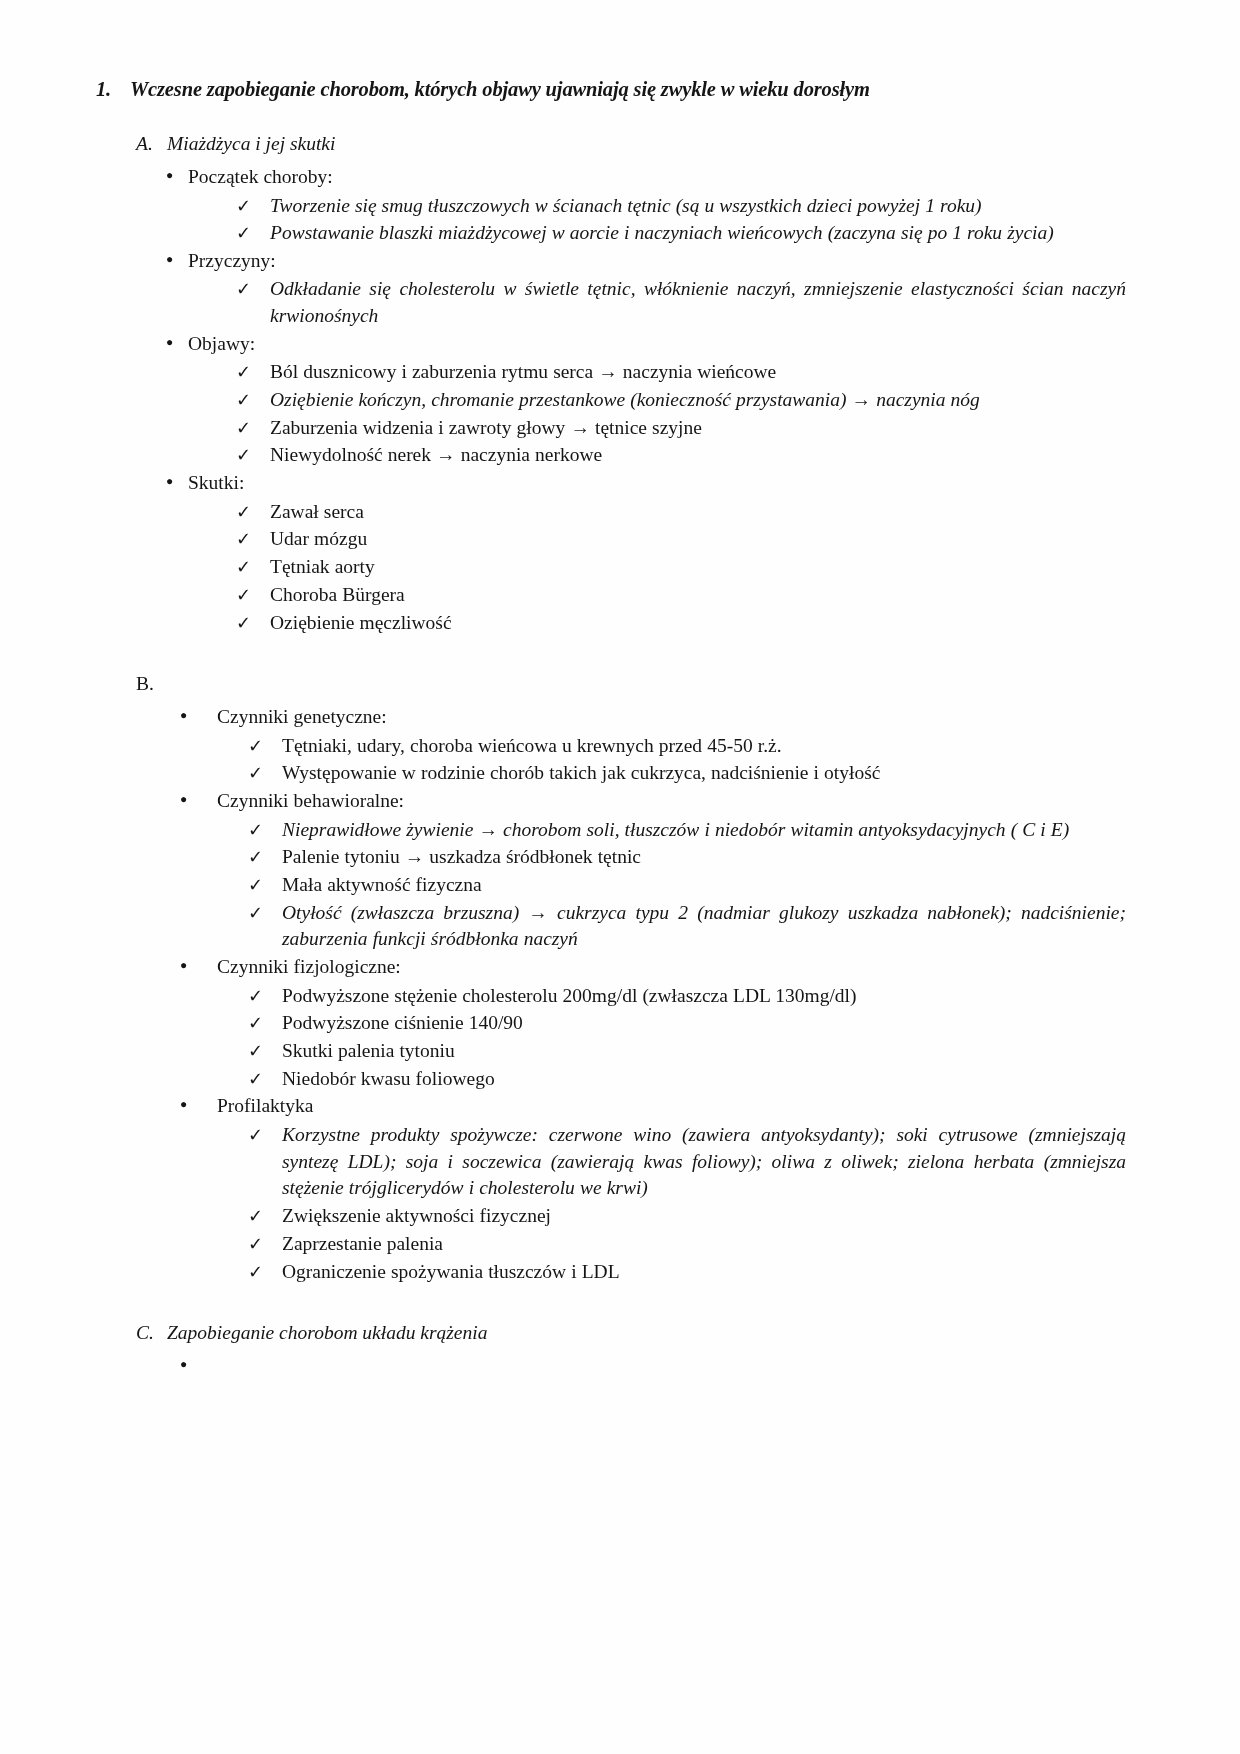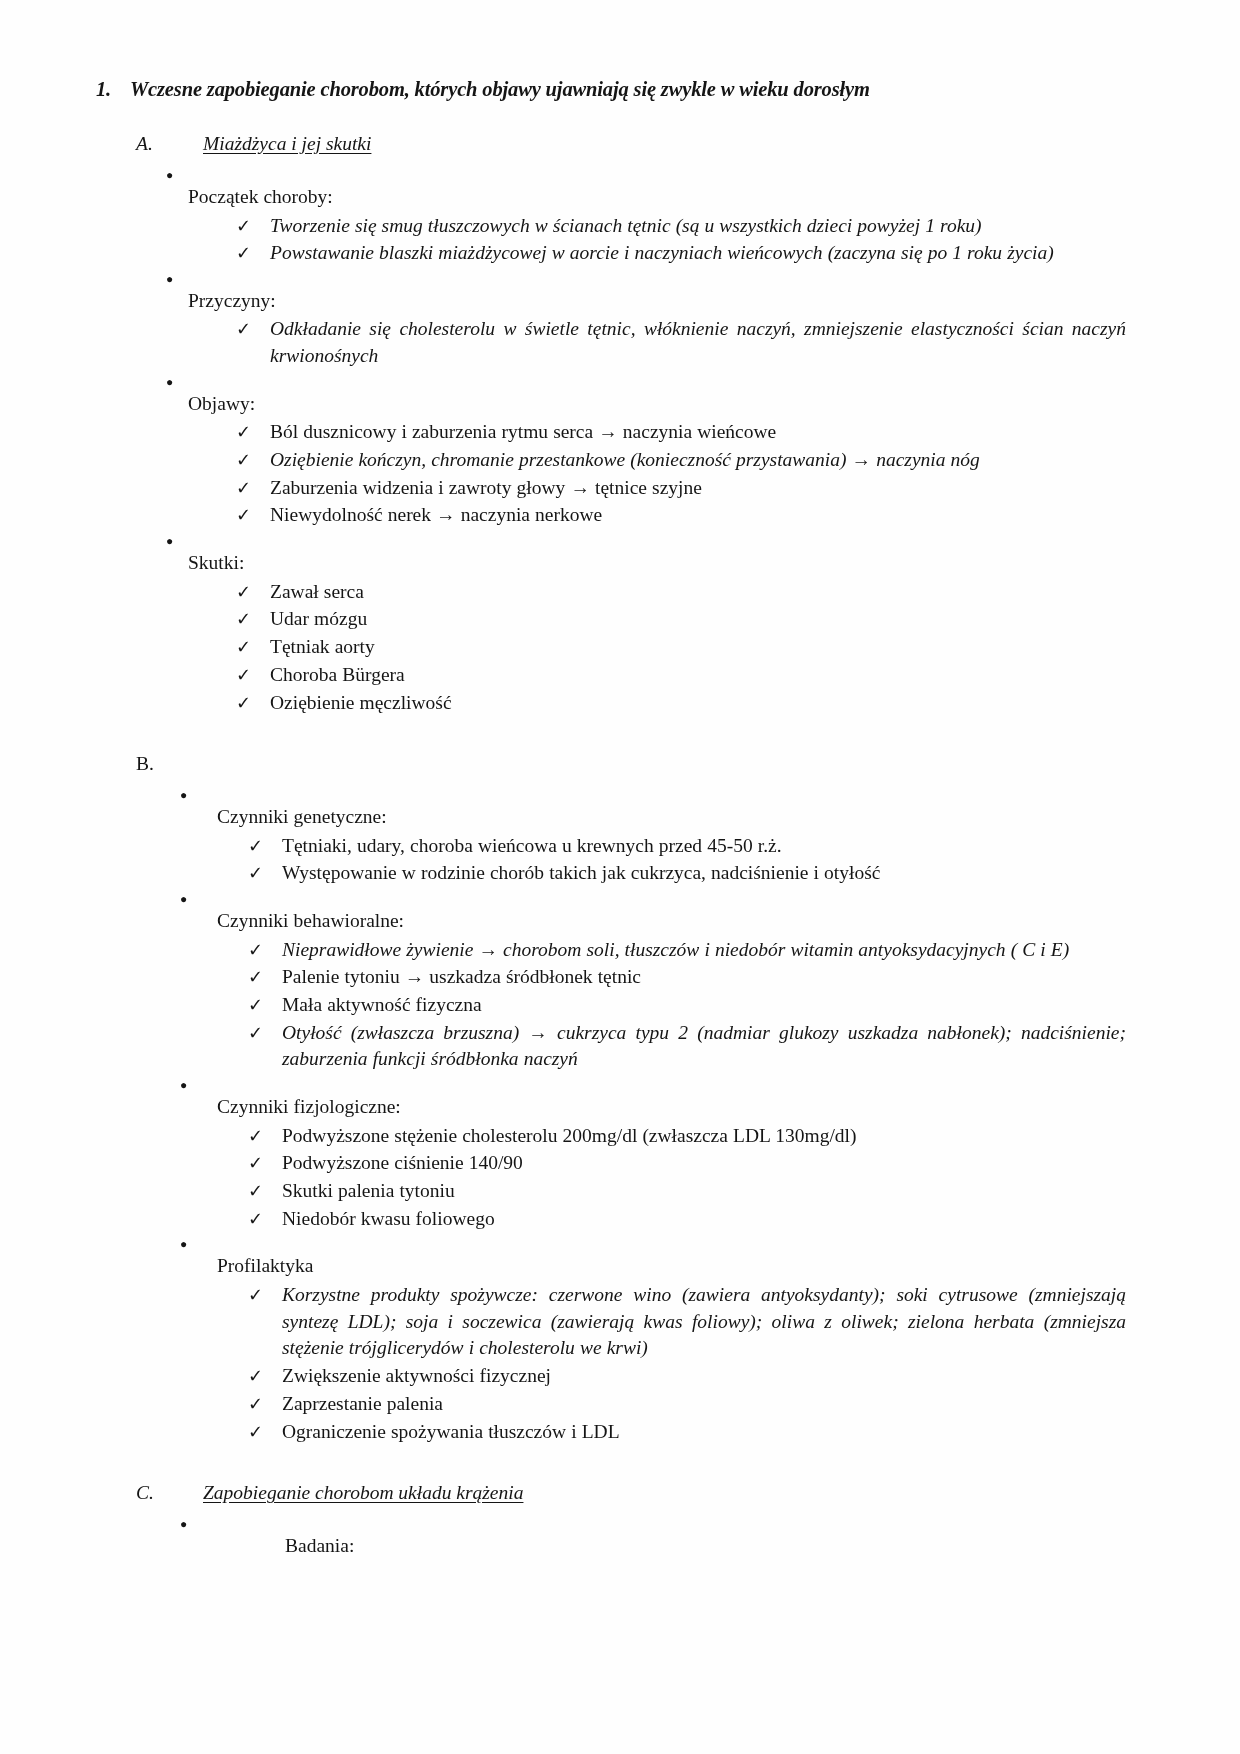--- a/index.html
+++ b/index.html
@@ -59,40 +59,38 @@
     font-size: 19.5px;
     margin-left: 40px;
     margin-bottom: 9px;
   }
   .secletter {
     width: 31px;
     flex: 0 0 31px;
     font-style: italic;
   }
   .sectext {
-    text-decoration: underline;
     text-underline-offset: 3px;
-    margin-left: 36px;
   }
   .sec-b .secrow .secletter { font-style: normal; }
 
   
   .bul {
     display: flex;
     align-items: flex-start;
     font-size: 19.5px;
     line-height: 1.36;
     margin-bottom: 2px;
   }
   .bul .mk {
     flex: 0 0 auto;
     font-size: 12px;
     line-height: 1.95;
   }
-  .bul .tx { flex: 1; margin-top: 20px; }
+  .bul .tx { flex: 1; }
 
   
   .ind-a  { margin-left: 70px; }
   .ind-a .mk { width: 22px; }
   .ind-b  { margin-left: 84px; }
   .ind-b .mk { width: 37px; }
   .ind-c  { margin-left: 84px; }
   .ind-c .mk { width: 105px; }
 
   
@@ -293,18 +291,17 @@
 
     <div class="gap-sec"></div>
 
     <div class="sec sec-c">
       <div class="secrow">
         <span class="secletter">C.</span>
         <span class="sectext">Zapobieganie chorobom układu krążenia</span>
       </div>
       <div class="bul ind-c">
         <span class="mk">●</span>
-        <span class="tx">Badania:</span>
       </div>
     </div>
 
   </div>
 </div>
 
 </body></html>

